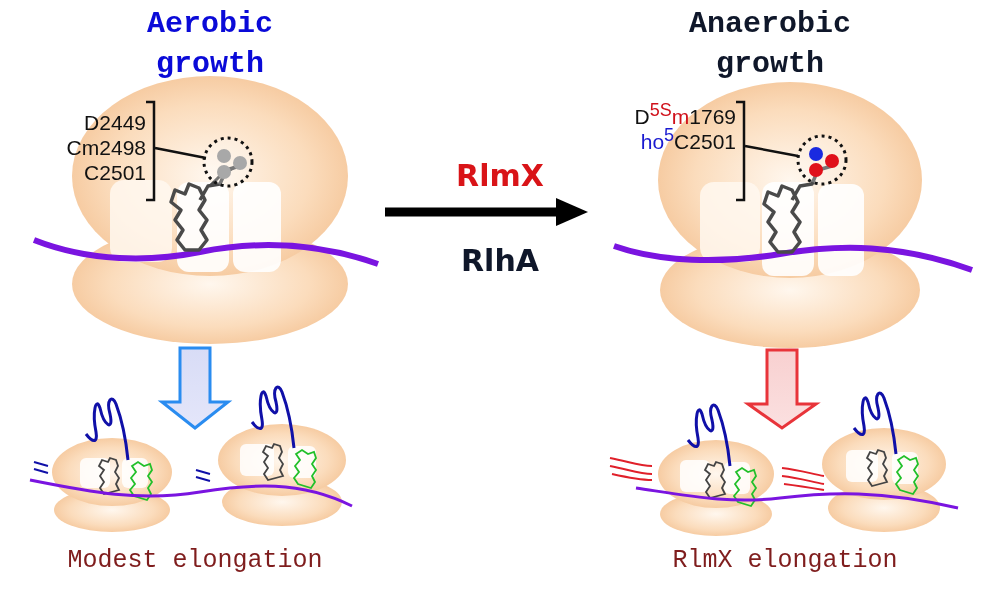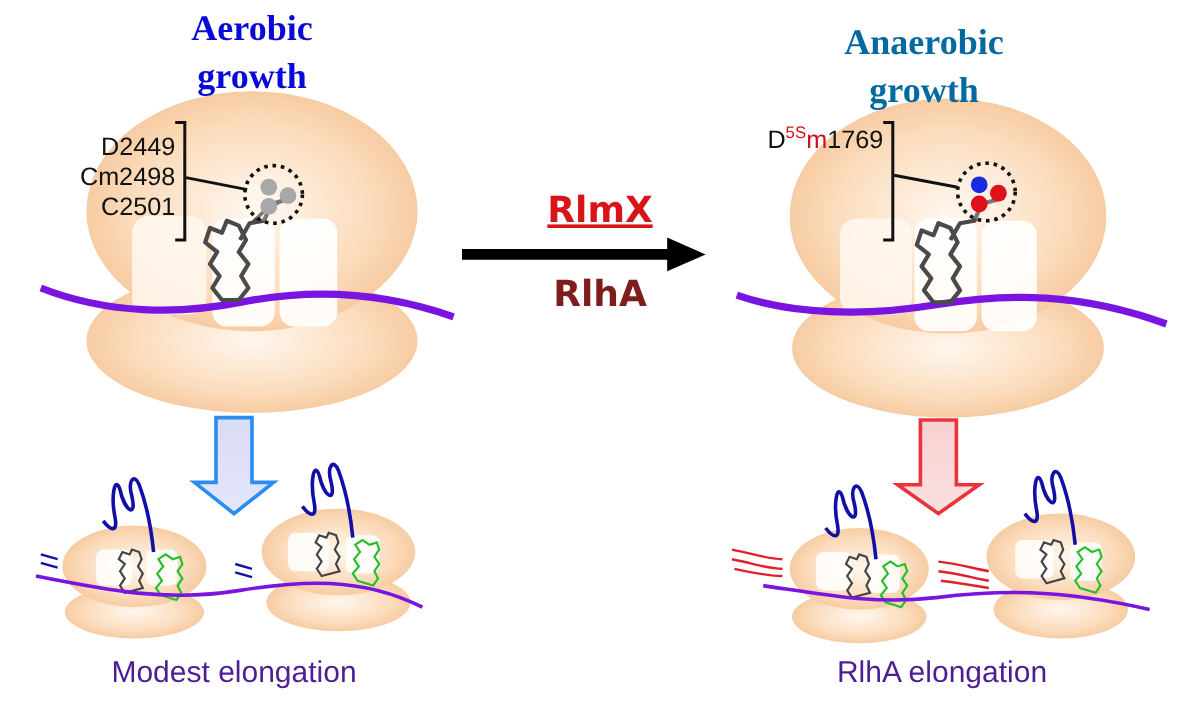--- a/index.html
+++ b/index.html
@@ -1,30 +1,30 @@
 <!DOCTYPE html>
 <html><head>
 <meta charset="utf-8">
 <style>
   html, body { margin: 0; padding: 0; background: #ffffff; }
   body { width: 996px; height: 592px; position: relative; overflow: hidden; font-family: "Liberation Sans", sans-serif; }
   #canvas { position: absolute; left: 0; top: 0; width: 996px; height: 592px; }
-  .title { position: absolute; text-align: center; font-family: Liberation Serif, serif; font-weight: bold; font-size: 30px; line-height: 40px; }
+  .title { position: absolute; text-align: center; font-family: Liberation Mono, monospace; font-weight: bold; font-size: 30px; line-height: 40px; }
   .title-aerobic { left: 95px; top: 4px; width: 230px; color: #0a0ad8; }
-  .title-anaerobic { left: 640px; top: 16px; width: 260px; color: #0369a1; }
+  .title-anaerobic { left: 640px; top: 4px; width: 260px; color: #0f172a; }
   .mods { position: absolute; text-align: right; font-size: 21px; line-height: 25px; color: #111; }
   .mods-left { left: 60px; top: 110px; width: 86px; }
   .mods-right { left: 590px; top: 104px; width: 146px; }
-  .mods sup { font-size: 14px; vertical-align: 8px; line-height: 0; }
+  .mods sup { font-size: 18px; vertical-align: 8px; line-height: 0; }
   .red { color: #d0101a; }
   .blue { color: #1a1ad0; }
   .enzyme { position: absolute; left: 395px; width: 210px; text-align: center; font-family: "DejaVu Sans", sans-serif; font-weight: bold; font-size: 30px; }
-  .enzyme-top { top: 158px; color: #d91418; text-decoration: underline; }
-  .enzyme-bottom { top: 228px; color: #7f1d1d; }
-  .caption { position: absolute; font-family: Liberation Sans, sans-serif; font-size: 25px; color: #4c1d95; text-align: center; }
+  .enzyme-top { top: 158px; color: #d91418; }
+  .enzyme-bottom { top: 243px; color: #0f172a; }
+  .caption { position: absolute; font-family: Liberation Mono, monospace; font-size: 25px; color: #7f1d1d; text-align: center; }
   .caption-left { left: 40px; top: 546px; width: 310px; }
   .caption-right { left: 640px; top: 546px; width: 290px; }
 </style>
 </head>
 <body>
 
 <svg id="canvas" viewBox="0 0 996 592" xmlns="http://www.w3.org/2000/svg">
   <defs>
     <radialGradient id="ribGrad" cx="50%" cy="50%" r="60%">
       <stop offset="0%" stop-color="#fff7ee"></stop>
@@ -137,19 +137,20 @@
 </div>
 
 <div class="mods mods-left">
   <div>D2449</div>
   <div>Cm2498</div>
   <div>C2501</div>
 </div>
 
 <div class="mods mods-right">
   <div><span>D</span><sup class="red">5S</sup><span class="red">m</span><span>1769</span></div>
+  <div><span class="blue">ho</span><sup class="blue">5</sup><span>C2501</span></div>
 </div>
 
 <div class="enzyme enzyme-top">RlmX</div>
 <div class="enzyme enzyme-bottom">RlhA</div>
 
 <div class="caption caption-left">Modest elongation</div>
-<div class="caption caption-right">RlhA elongation</div>
+<div class="caption caption-right">RlmX elongation</div>
 
 </body></html>

